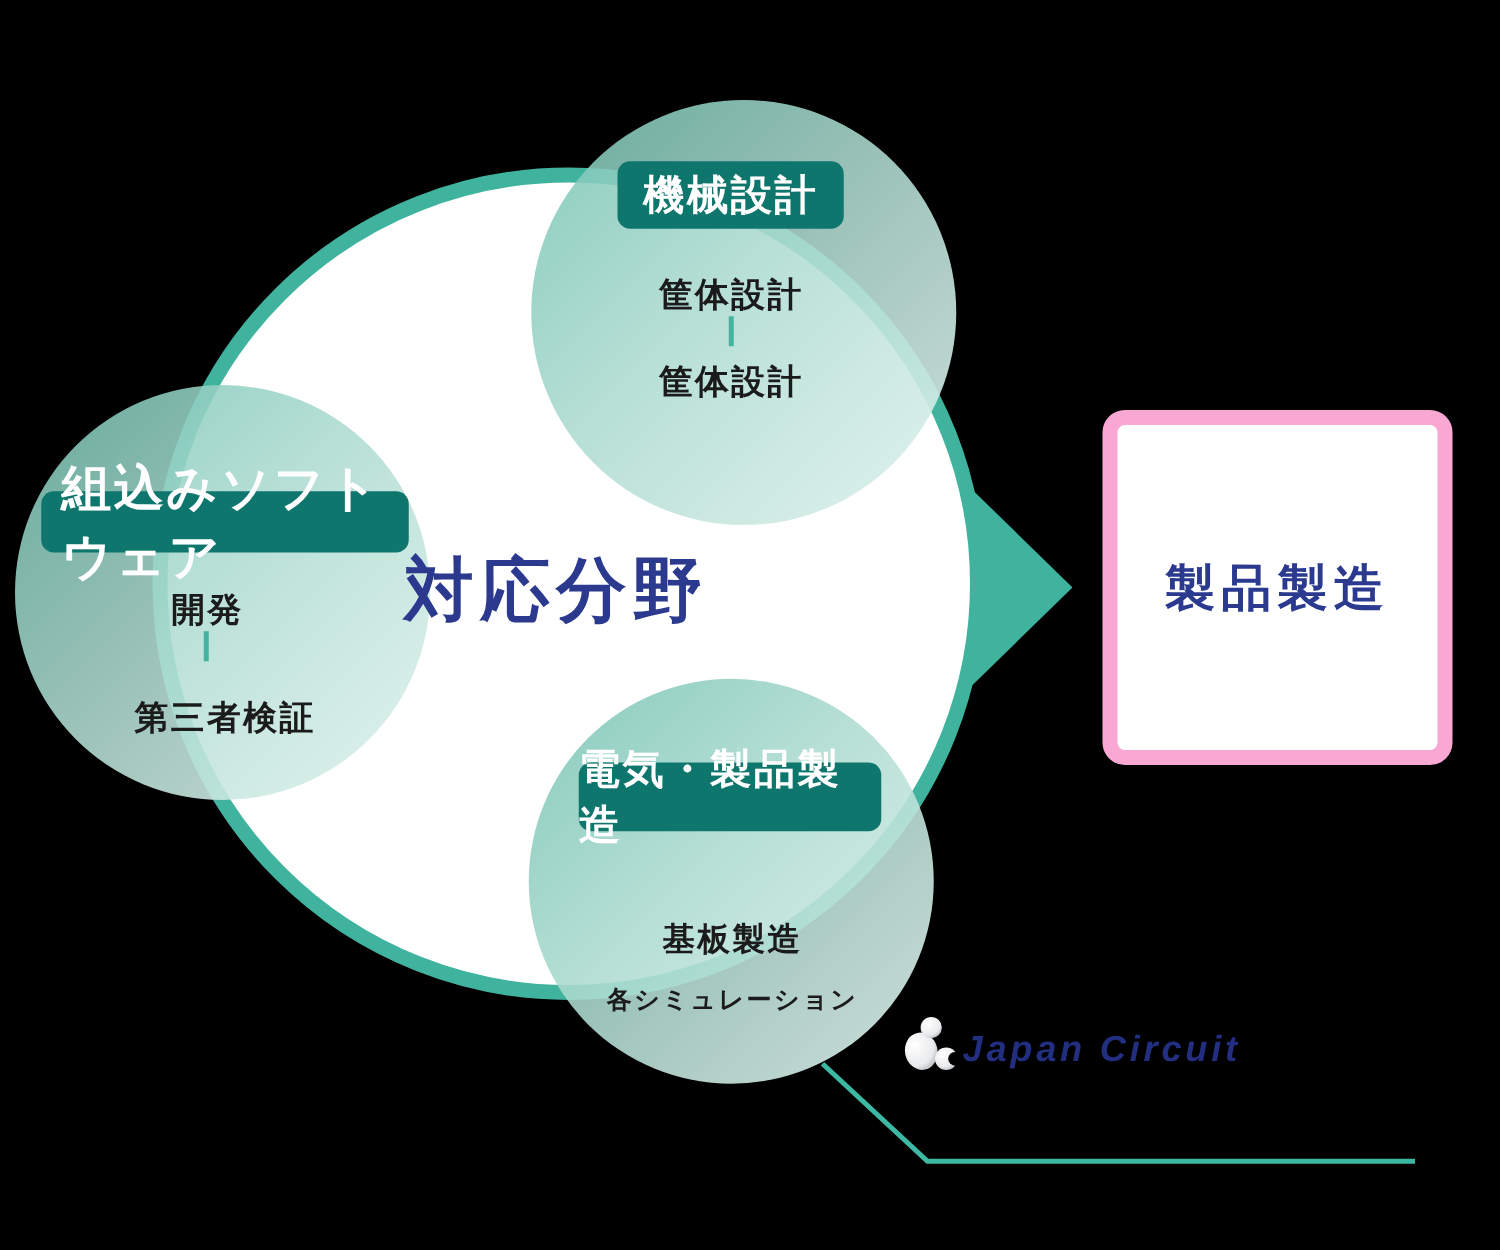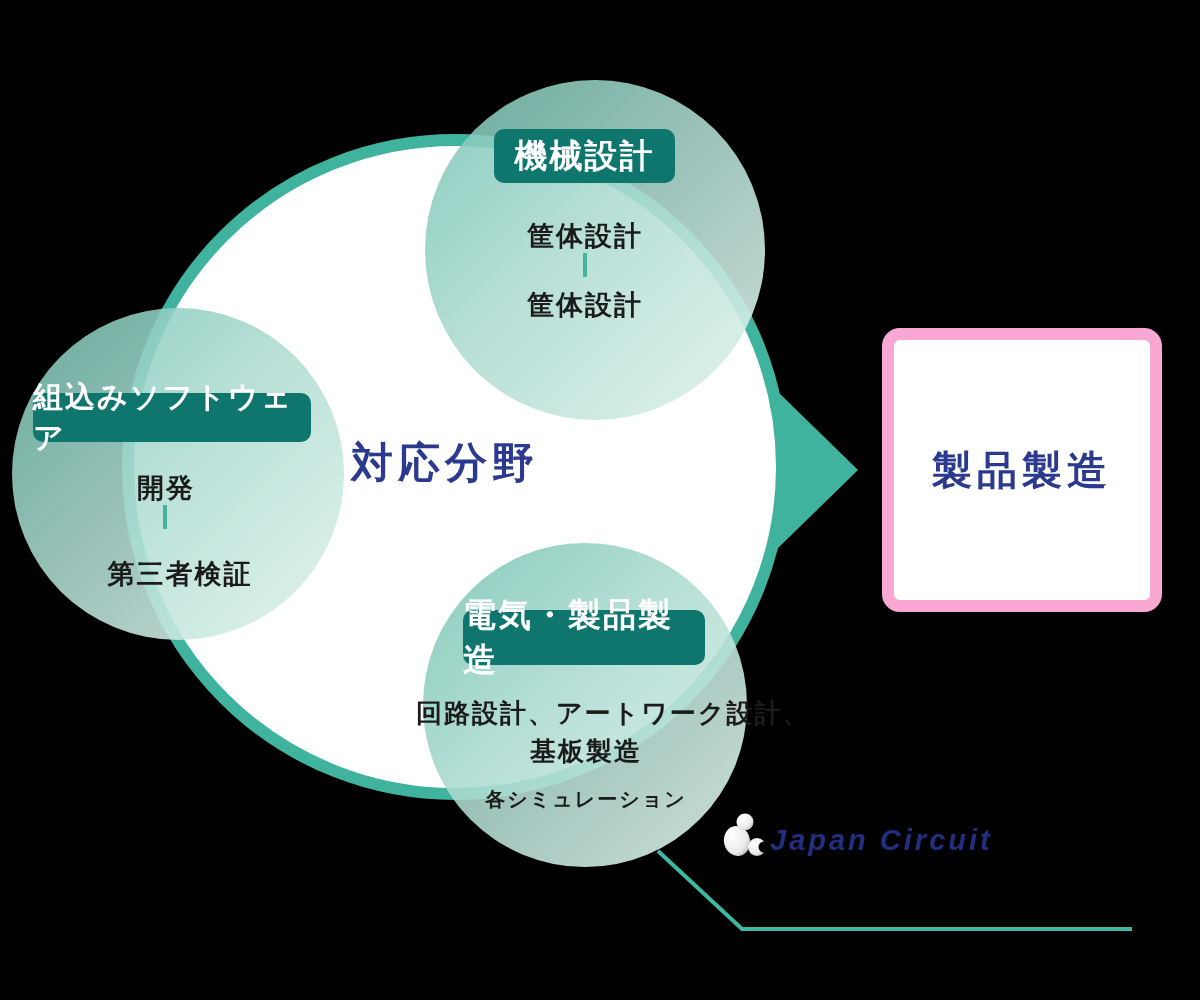--- a/index.html
+++ b/index.html
@@ -24,32 +24,32 @@
   .circle-mechanical{left:425px;top:80px;width:340px;height:340px;}
   .circle-embedded{left:12px;top:308px;width:332px;height:332px;}
   .circle-electrical{left:423px;top:543px;width:324px;height:324px;}
   
   .badge{
     position:absolute;background:#0f766e;color:#ffffff;border-radius:10px;
     display:flex;align-items:center;justify-content:center;
     font-weight:bold;letter-spacing:2px;
   }
   .badge-mechanical{left:494px;top:129px;width:181px;height:54px;font-size:33px;}
-  .badge-embedded{left:33px;top:393px;width:278px;height:49px;font-size:30px;}
+  .badge-embedded{left:33px;top:393px;width:278px;height:49px;font-size:40px;padding-left:16px;}
   .badge-electrical{left:463px;top:610px;width:242px;height:55px;font-size:33px;}
   
   .sub{
     position:absolute;color:#1b1b1b;font-weight:600;text-align:center;
     font-size:27px;letter-spacing:2px;white-space:nowrap;
   }
   .connector{position:absolute;width:4px;height:24px;background:#45b3a0;}
   
   .title{
     position:absolute;left:295px;top:435px;width:300px;text-align:center;
-    color:#2b3a8f;font-size:42px;font-weight:bold;letter-spacing:5px;white-space:nowrap;
+    color:#2b3a8f;font-size:56px;font-weight:bold;letter-spacing:5px;white-space:nowrap;
   }
   
   .product-box{
     position:absolute;left:882px;top:328px;width:256px;height:260px;
     background:#ffffff;border:12px solid #f9a8d4;border-radius:18px;
     display:flex;align-items:center;justify-content:center;
   }
   .product-box span{color:#2b3a8f;font-size:40px;font-weight:bold;letter-spacing:5px;white-space:nowrap;}
   
   .logo-text{
@@ -97,21 +97,20 @@
   <div class="badge badge-embedded">
     <span>組込みソフトウェア</span>
   </div>
   <div class="sub" style="left:66px;top:470px;width:200px;">開発</div>
   <div class="connector" style="left:163px;top:505px;"></div>
   <div class="sub" style="left:60px;top:556px;width:240px;">第三者検証</div>
 
   <div class="badge badge-electrical">
     <span>電気・製品製造</span>
   </div>
-  <div class="sub" style="left:416px;top:696px;width:340px;font-size:26px;">回路設計、アートワーク設計、</div>
   <div class="sub" style="left:416px;top:734px;width:340px;font-size:26px;">基板製造</div>
   <div class="sub" style="left:416px;top:786px;width:340px;font-size:20px;">各シミュレーション</div>
 
   <div class="title">対応分野</div>
 
   <div class="product-box">
     <span>製品製造</span>
   </div>
 
   <div class="logo-text">Japan Circuit</div>

